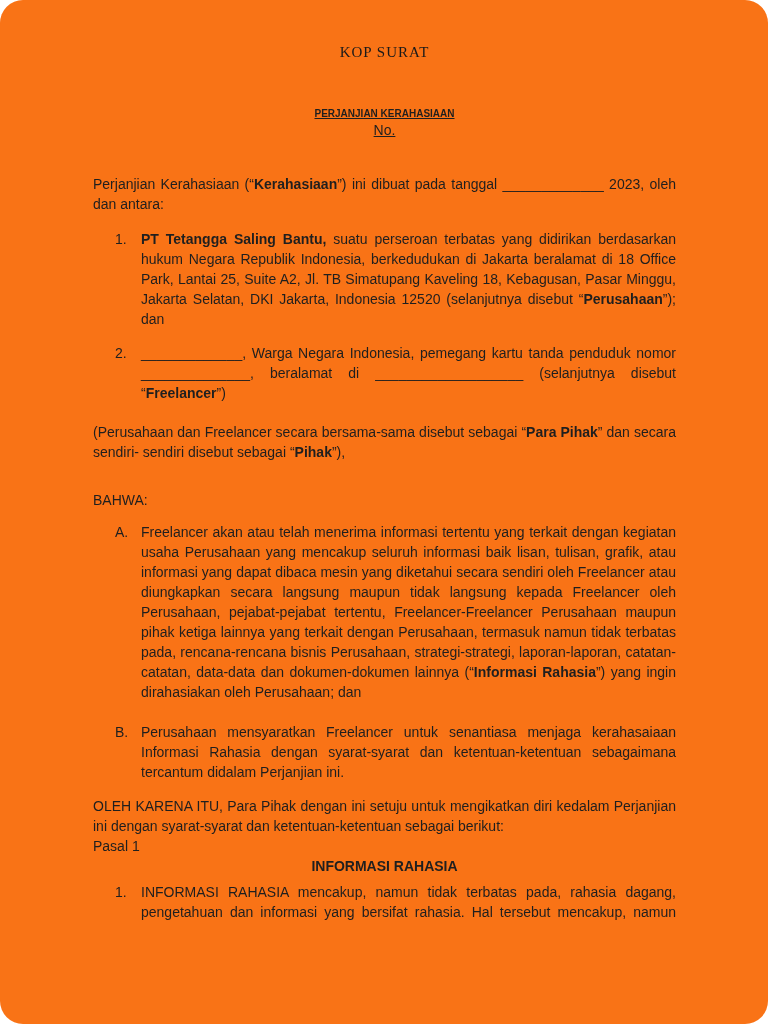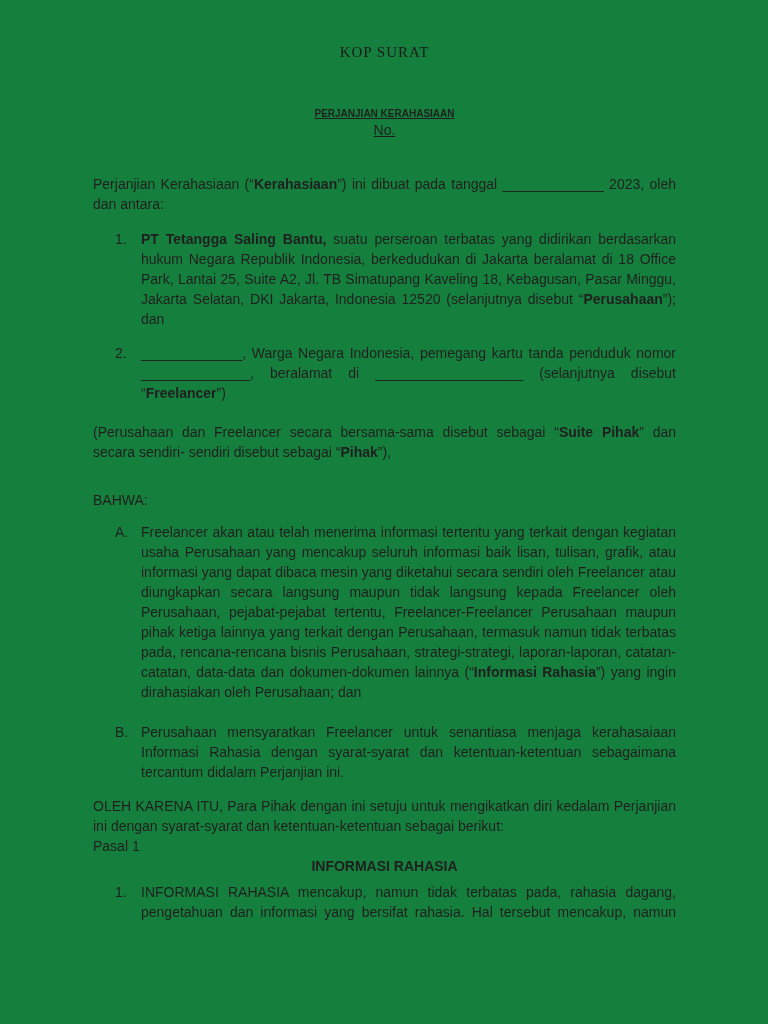--- a/index.html
+++ b/index.html
@@ -3,26 +3,27 @@
 <meta charset="utf-8">
 <style>
   html, body { margin: 0; padding: 0; background: #ffffff; }
   .page {
     position: relative;
     width: 768px;
     height: 1024px;
     box-sizing: border-box;
     margin: 0 auto;
     padding: 43px 92px 0 93px;
-    background: #15803d;
+    background: #f97316;
     font-family: "Liberation Sans", sans-serif;
     font-size: 14px;
     line-height: 20px;
     color: #1f1f1f;
     overflow: hidden;
+    border-radius: 23px;
   }
   .letterhead {
     text-align: center;
     font-family: "Liberation Serif", serif;
     font-size: 15px;
     line-height: 18px;
     letter-spacing: 1px;
     color: #1a1a1a;
   }
   .doc-title {
@@ -73,21 +74,21 @@
   <div class="li li-party-1">
     <span class="marker">1.</span>
     <span class="li-body"><span class="b">PT Tetangga Saling Bantu,</span><span> suatu perseroan terbatas yang didirikan berdasarkan hukum Negara Republik Indonesia, berkedudukan di Jakarta beralamat di 18 Office Park, Lantai 25, Suite A2, Jl. TB Simatupang Kaveling 18, Kebagusan, Pasar Minggu, Jakarta Selatan, DKI Jakarta, Indonesia 12520 (selanjutnya disebut “</span><span class="b">Perusahaan</span><span>”); dan</span></span>
   </div>
 
   <div class="li li-party-2">
     <span class="marker">2.</span>
     <span class="li-body"><span>_____________, Warga Negara Indonesia, pemegang kartu tanda penduduk nomor ______________, beralamat di ___________________ (selanjutnya disebut “</span><span class="b">Freelancer</span><span>”)</span></span>
   </div>
 
-  <div class="para parties-note"><span>(Perusahaan dan Freelancer secara bersama-sama disebut sebagai “</span><span class="b">Suite Pihak</span><span>” dan secara sendiri- sendiri disebut sebagai “</span><span class="b">Pihak</span><span>”),</span></div>
+  <div class="para parties-note"><span>(Perusahaan dan Freelancer secara bersama-sama disebut sebagai “</span><span class="b">Para Pihak</span><span>” dan secara sendiri- sendiri disebut sebagai “</span><span class="b">Pihak</span><span>”),</span></div>
 
   <div class="bahwa">BAHWA:</div>
 
   <div class="li li-recital-a">
     <span class="marker">A.</span>
     <span class="li-body"><span>Freelancer akan atau telah menerima informasi tertentu yang terkait dengan kegiatan usaha Perusahaan yang mencakup seluruh informasi baik lisan, tulisan, grafik, atau informasi yang dapat dibaca mesin yang diketahui secara sendiri oleh Freelancer atau diungkapkan secara langsung maupun tidak langsung kepada Freelancer oleh Perusahaan, pejabat-pejabat tertentu, Freelancer-Freelancer Perusahaan maupun pihak ketiga lainnya yang terkait dengan Perusahaan, termasuk namun tidak terbatas pada, rencana-rencana bisnis Perusahaan, strategi-strategi, laporan-laporan, catatan-catatan, data-data dan dokumen-dokumen lainnya (“</span><span class="b">Informasi Rahasia</span><span>”) yang ingin dirahasiakan oleh Perusahaan; dan</span></span>
   </div>
 
   <div class="li li-recital-b">
     <span class="marker">B.</span>

